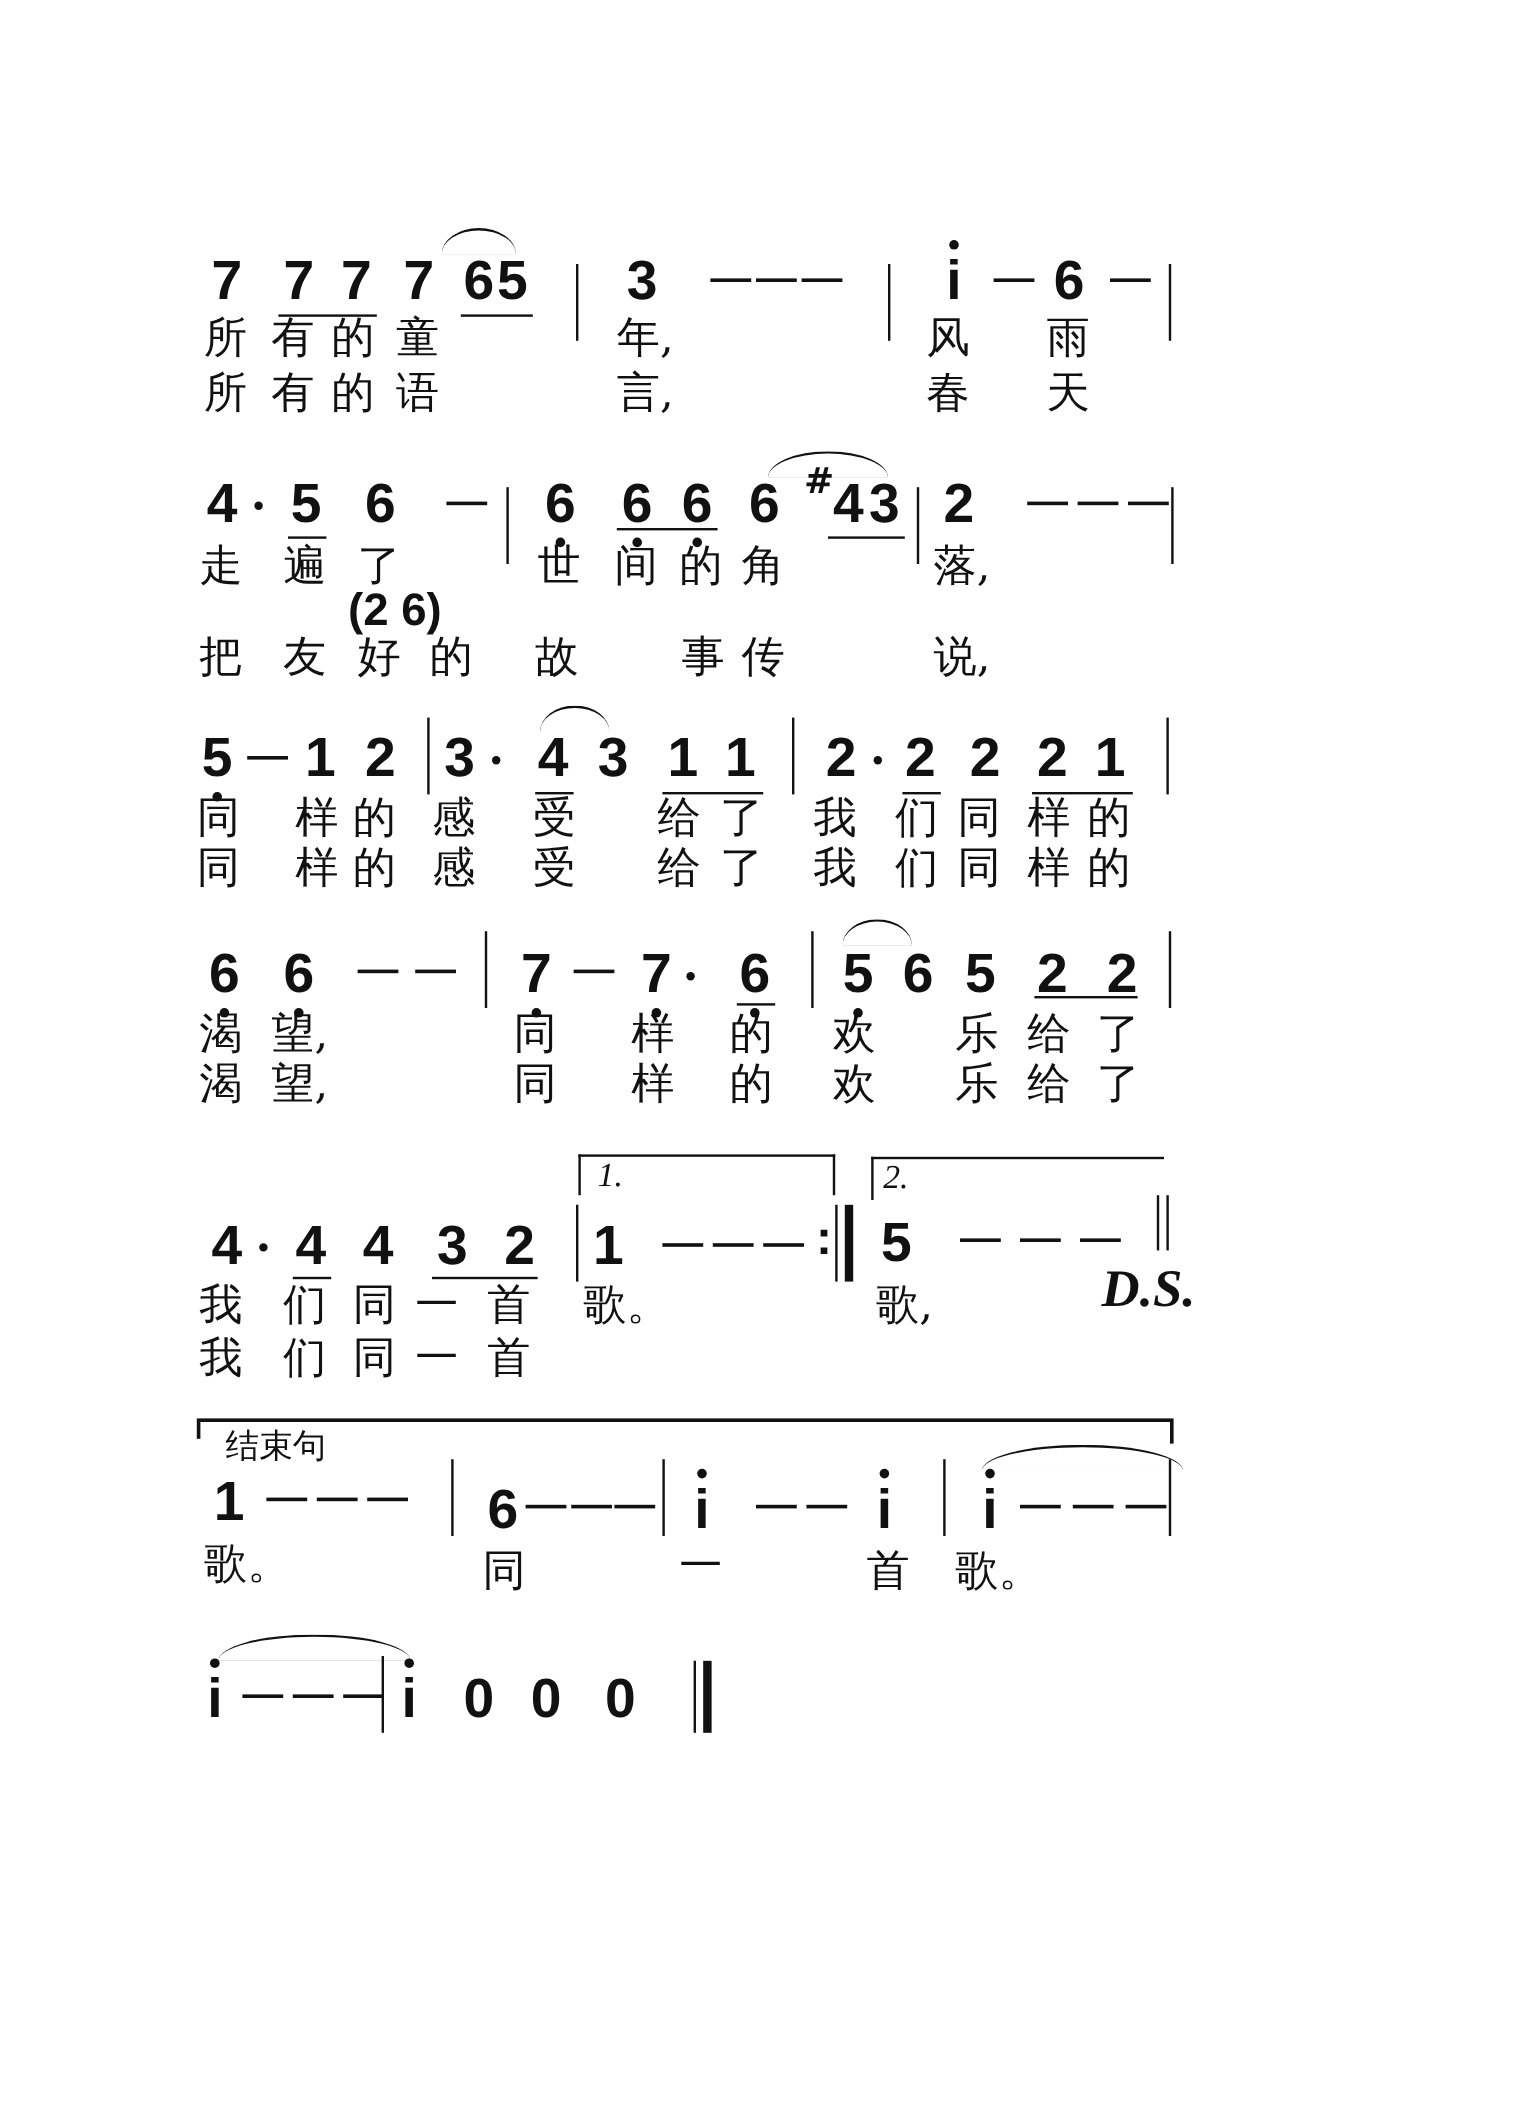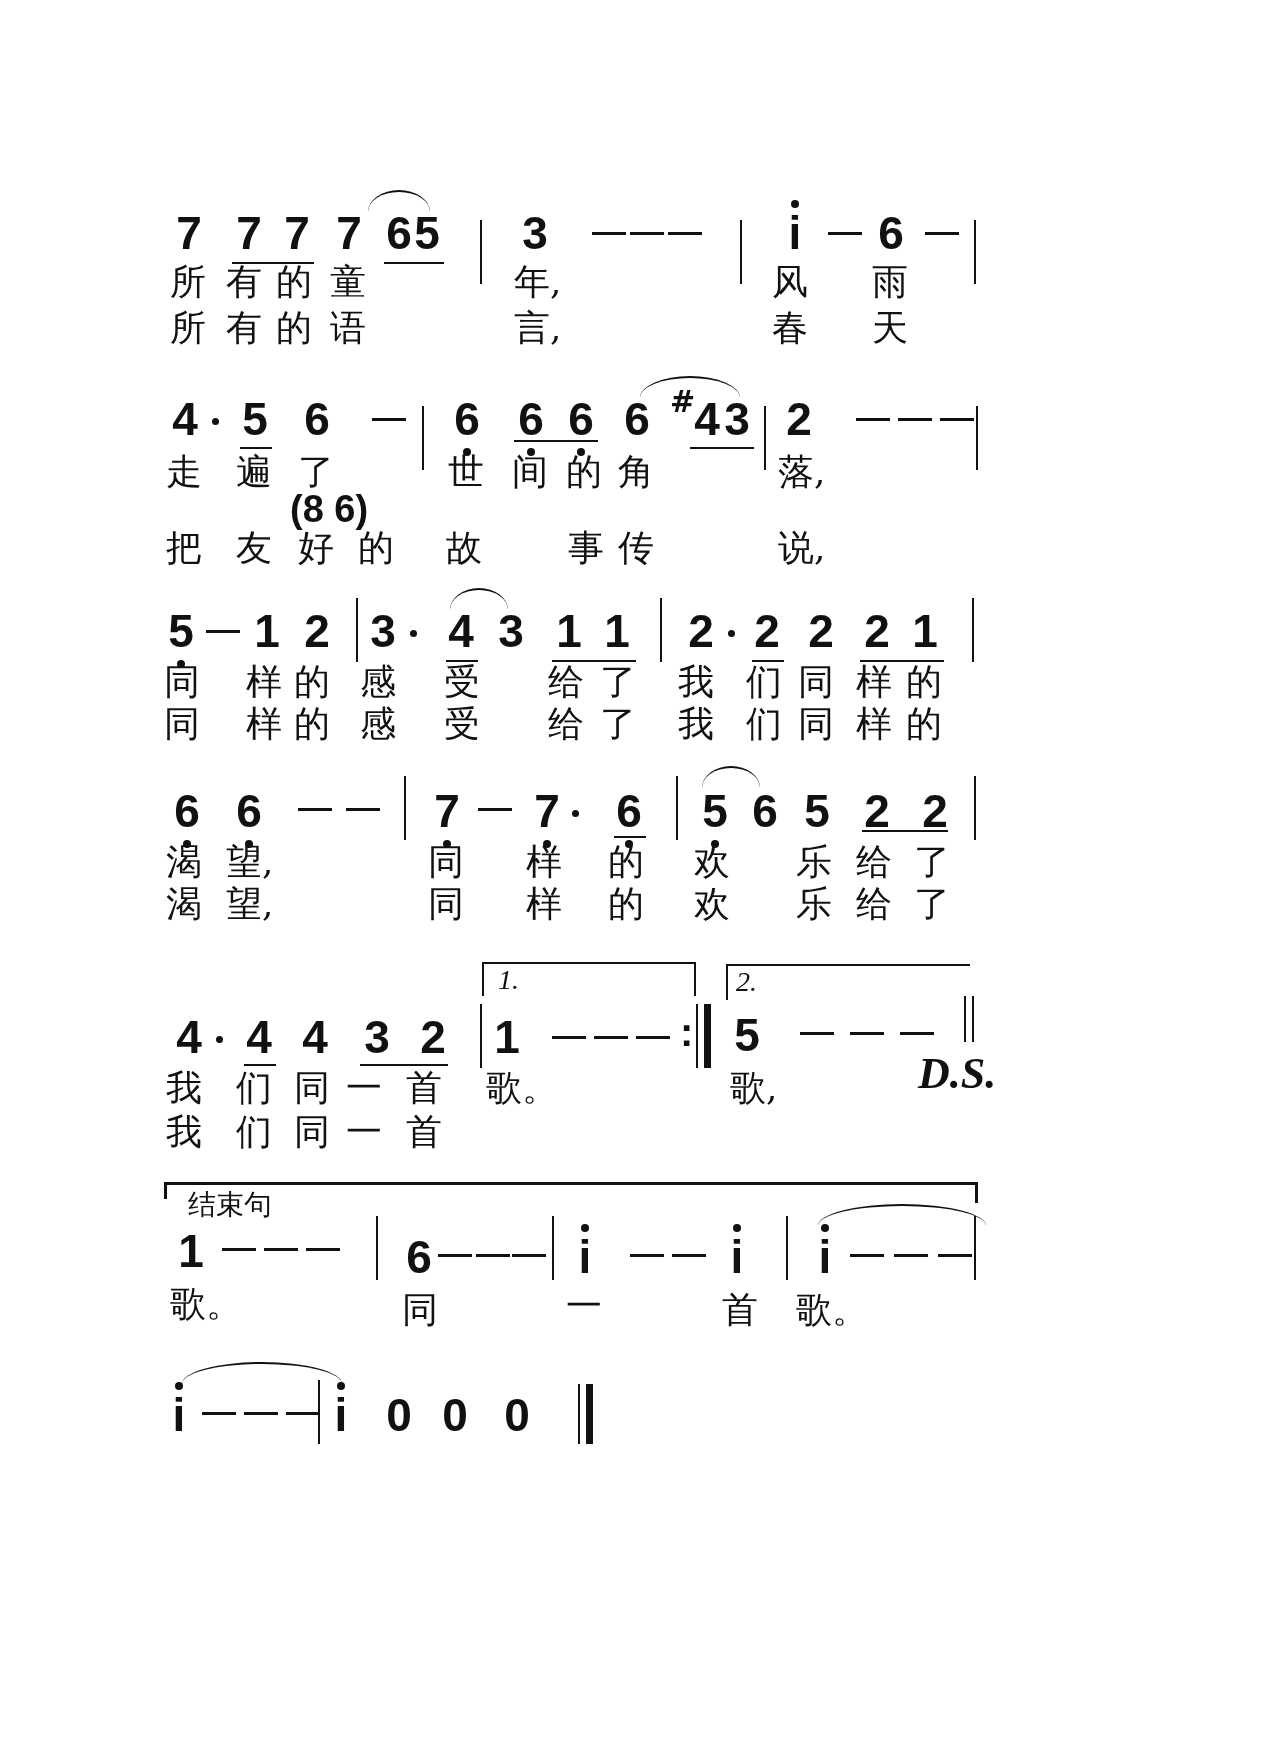--- a/index.html
+++ b/index.html
@@ -98,21 +98,21 @@
 
     <span class="ly" style="left:166px;top:452px;">走</span>
     <span class="ly" style="left:236px;top:452px;">遍</span>
     <span class="ly" style="left:298px;top:452px;">了</span>
     <span class="ly" style="left:448px;top:452px;">世</span>
     <span class="ly" style="left:512px;top:452px;">间</span>
     <span class="ly" style="left:566px;top:452px;">的</span>
     <span class="ly" style="left:618px;top:452px;">角</span>
     <span class="ly" style="left:778px;top:452px;">落,</span>
 
-    <span class="paren" style="left:290px;top:488px;">(8 6)</span>
+    <span class="paren" style="left:290px;top:488px;">(2 6)</span>
 
     <span class="ly" style="left:166px;top:528px;">把</span>
     <span class="ly" style="left:236px;top:528px;">友</span>
     <span class="ly" style="left:298px;top:528px;">好</span>
     <span class="ly" style="left:358px;top:528px;">的</span>
     <span class="ly" style="left:446px;top:528px;">故</span>
     <span class="ly" style="left:568px;top:528px;">事</span>
     <span class="ly" style="left:618px;top:528px;">传</span>
     <span class="ly" style="left:778px;top:528px;">说,</span>
   </div>

